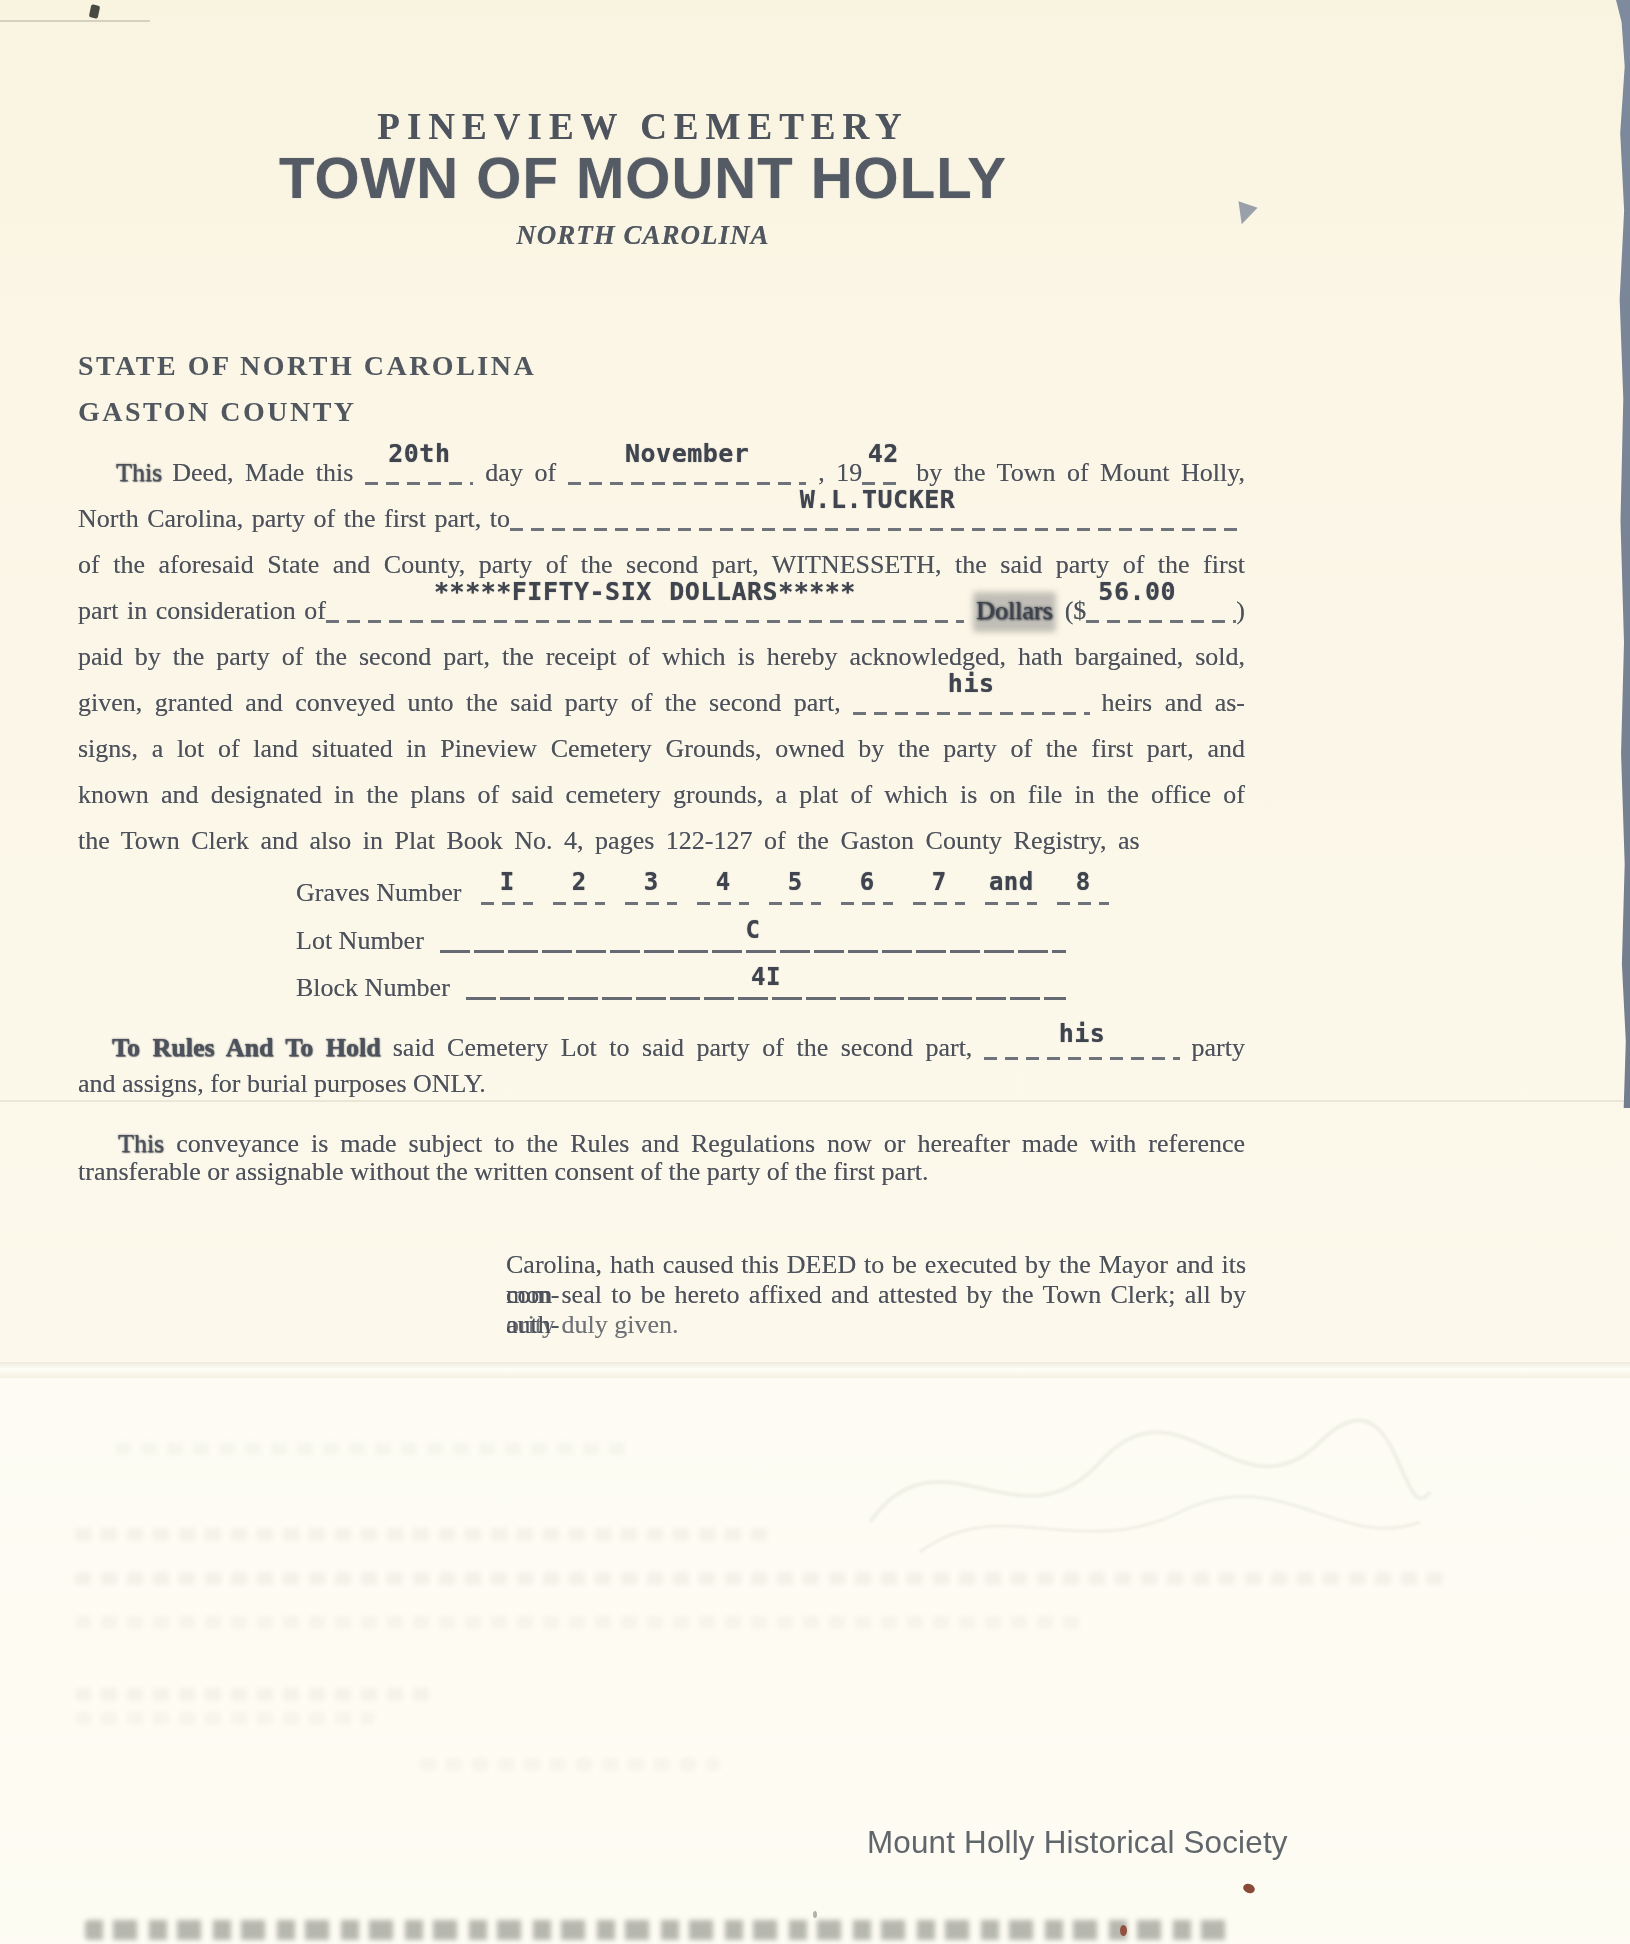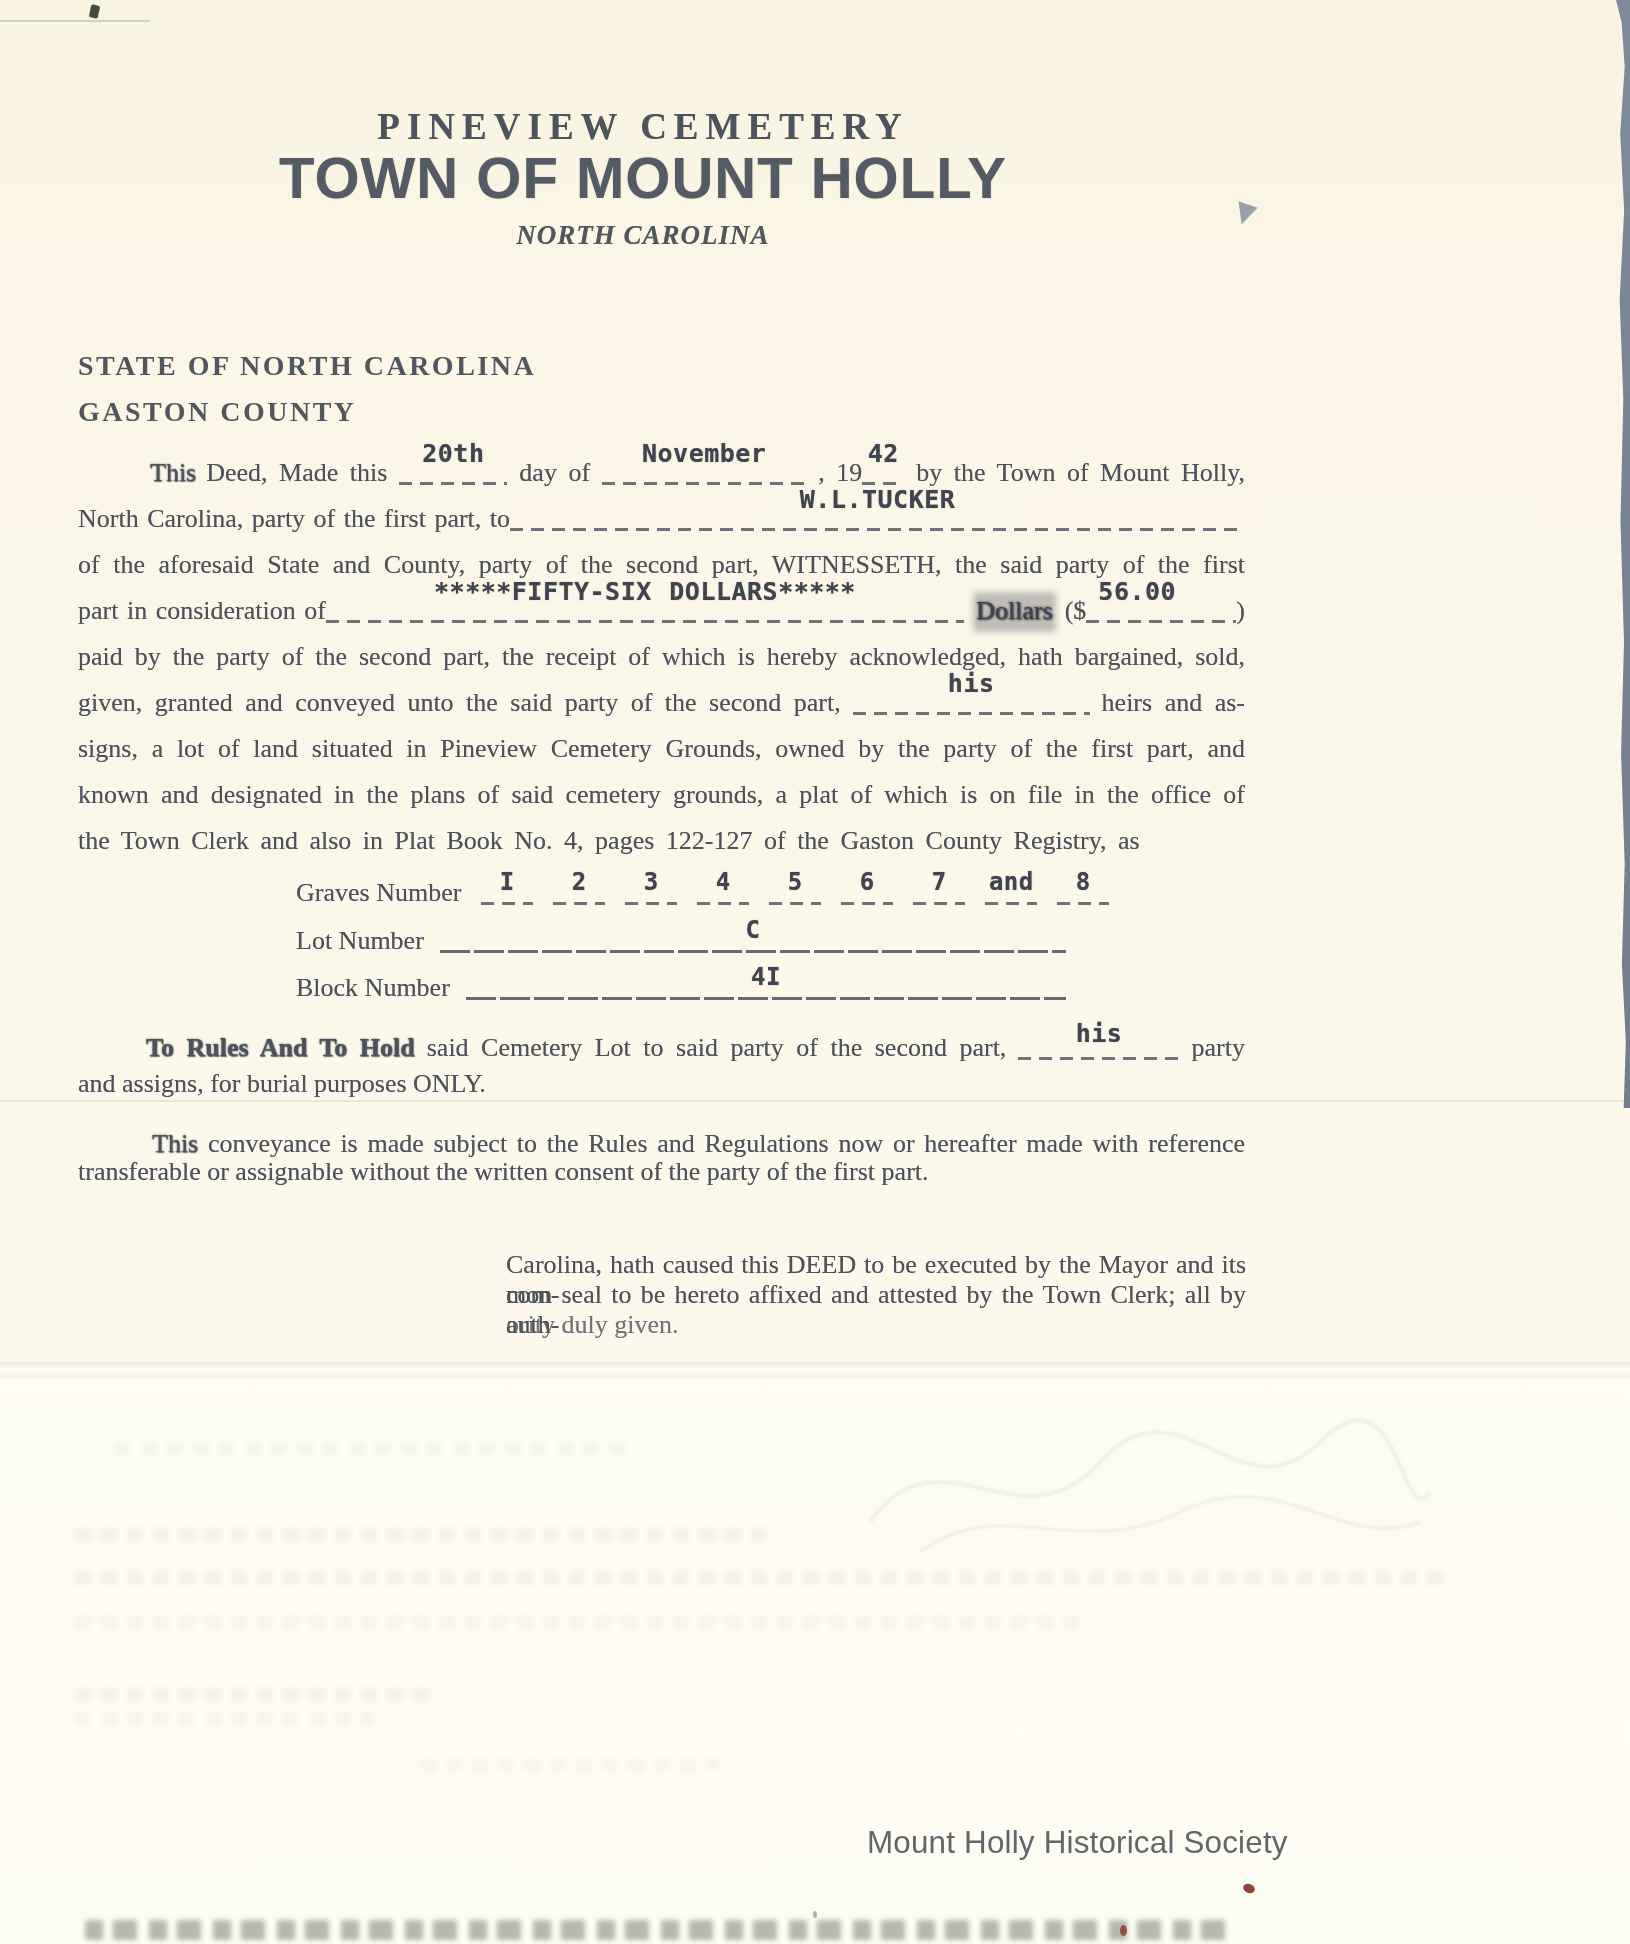--- a/index.html
+++ b/index.html
@@ -51,21 +51,21 @@
   #p1{left:78px;top:450px;width:1167px;font-size:26px;}
   #p1 > div{height:46px;line-height:46px;}
   #hab{left:78px;top:1030px;width:1167px;font-size:26px;}
   #hab > div{height:36px;line-height:36px;}
   #conv{left:78px;top:1130px;width:1167px;font-size:26px;}
   #conv > div{height:28px;line-height:28px;}
   #wit{left:506px;top:1250px;width:740px;font-size:26px;}
   #wit > div{height:30px;line-height:30px;}
   #wit .faded{opacity:0.8;}
 
-  .smudge{text-shadow:0 0 2px rgba(60,64,74,0.8),0.5px 0.5px 1px rgba(60,64,74,0.7);margin-left:34px;}
+  .smudge{text-shadow:0 0 2px rgba(60,64,74,0.8),0.5px 0.5px 1px rgba(60,64,74,0.7);}
   .boldlead{font-weight:bold;}
   .overstruck{position:relative;color:#3f444e;text-shadow:0 0 3px #3f444e,1px 1px 2px #3f444e;}
   .overstruck::after{content:"";position:absolute;inset:4px -3px 2px -3px;background:rgba(55,60,70,0.30);filter:blur(3px);border-radius:3px;}
 
   
   #hdr{left:0;top:0;width:1286px;text-align:center;}
   #hdr .h1{position:absolute;left:0;width:100%;top:105px;font-size:37px;font-weight:bold;letter-spacing:7px;color:#4e545e;}
   #hdr .h2{position:absolute;left:0;width:100%;top:144px;font-family:"Liberation Sans",sans-serif;
     font-size:58px;font-weight:bold;letter-spacing:1px;color:#555b65;text-shadow:0 0 1px rgba(85,91,101,0.6);}
   #hdr .h3{position:absolute;left:0;width:100%;top:220px;font-size:27px;font-weight:bold;letter-spacing:1px;color:#51575f;font-style:italic;}

